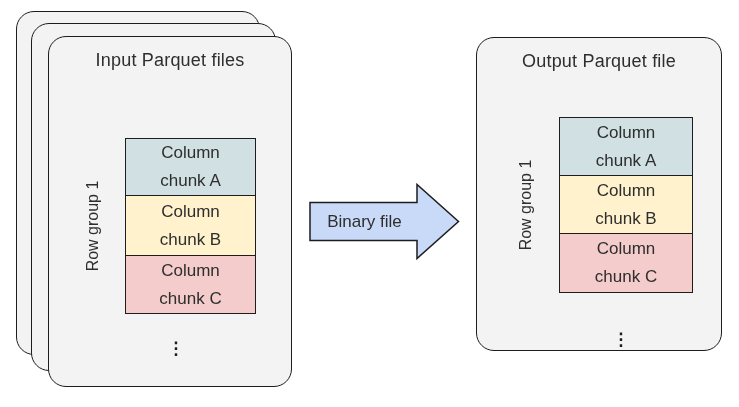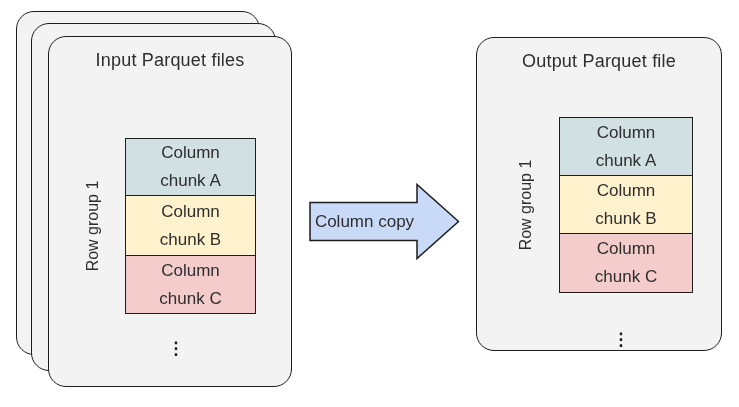--- a/index.html
+++ b/index.html
@@ -116,21 +116,21 @@
     </div>
 
     <div class="v-ellipsis" style="left:127px; top:311px;">⋮</div>
   </div>
 
   <div class="arrow-wrap">
     <svg width="152" height="78" viewBox="0 0 152 78">
       <polygon points="1,19.5 108,19.5 108,1.5 149.5,38.5 108,75.5 108,57.5 1,57.5" stroke="#1d1d1d" stroke-width="1.5" stroke-linejoin="miter" style="fill: rgb(201, 218, 248);"></polygon>
     </svg>
   </div>
-  <div class="arrow-label">Column copy</div>
+  <div class="arrow-label">Binary file</div>
 
   <div class="file-card" style="left: 476px; top: 37px; width: 246px; height: 314px; background-color: rgb(243, 243, 243);">
 
     <div class="card-title">Output Parquet file</div>
 
     <div class="row-group-label" style="left:49px; top:167px;">Row group 1</div>
 
     <div class="chunk-stack" style="left:82px; top:79px; width:134px;">
       <div class="chunk" style="height: 59px; background-color: rgb(208, 224, 227);">
         <span>Column</span>

